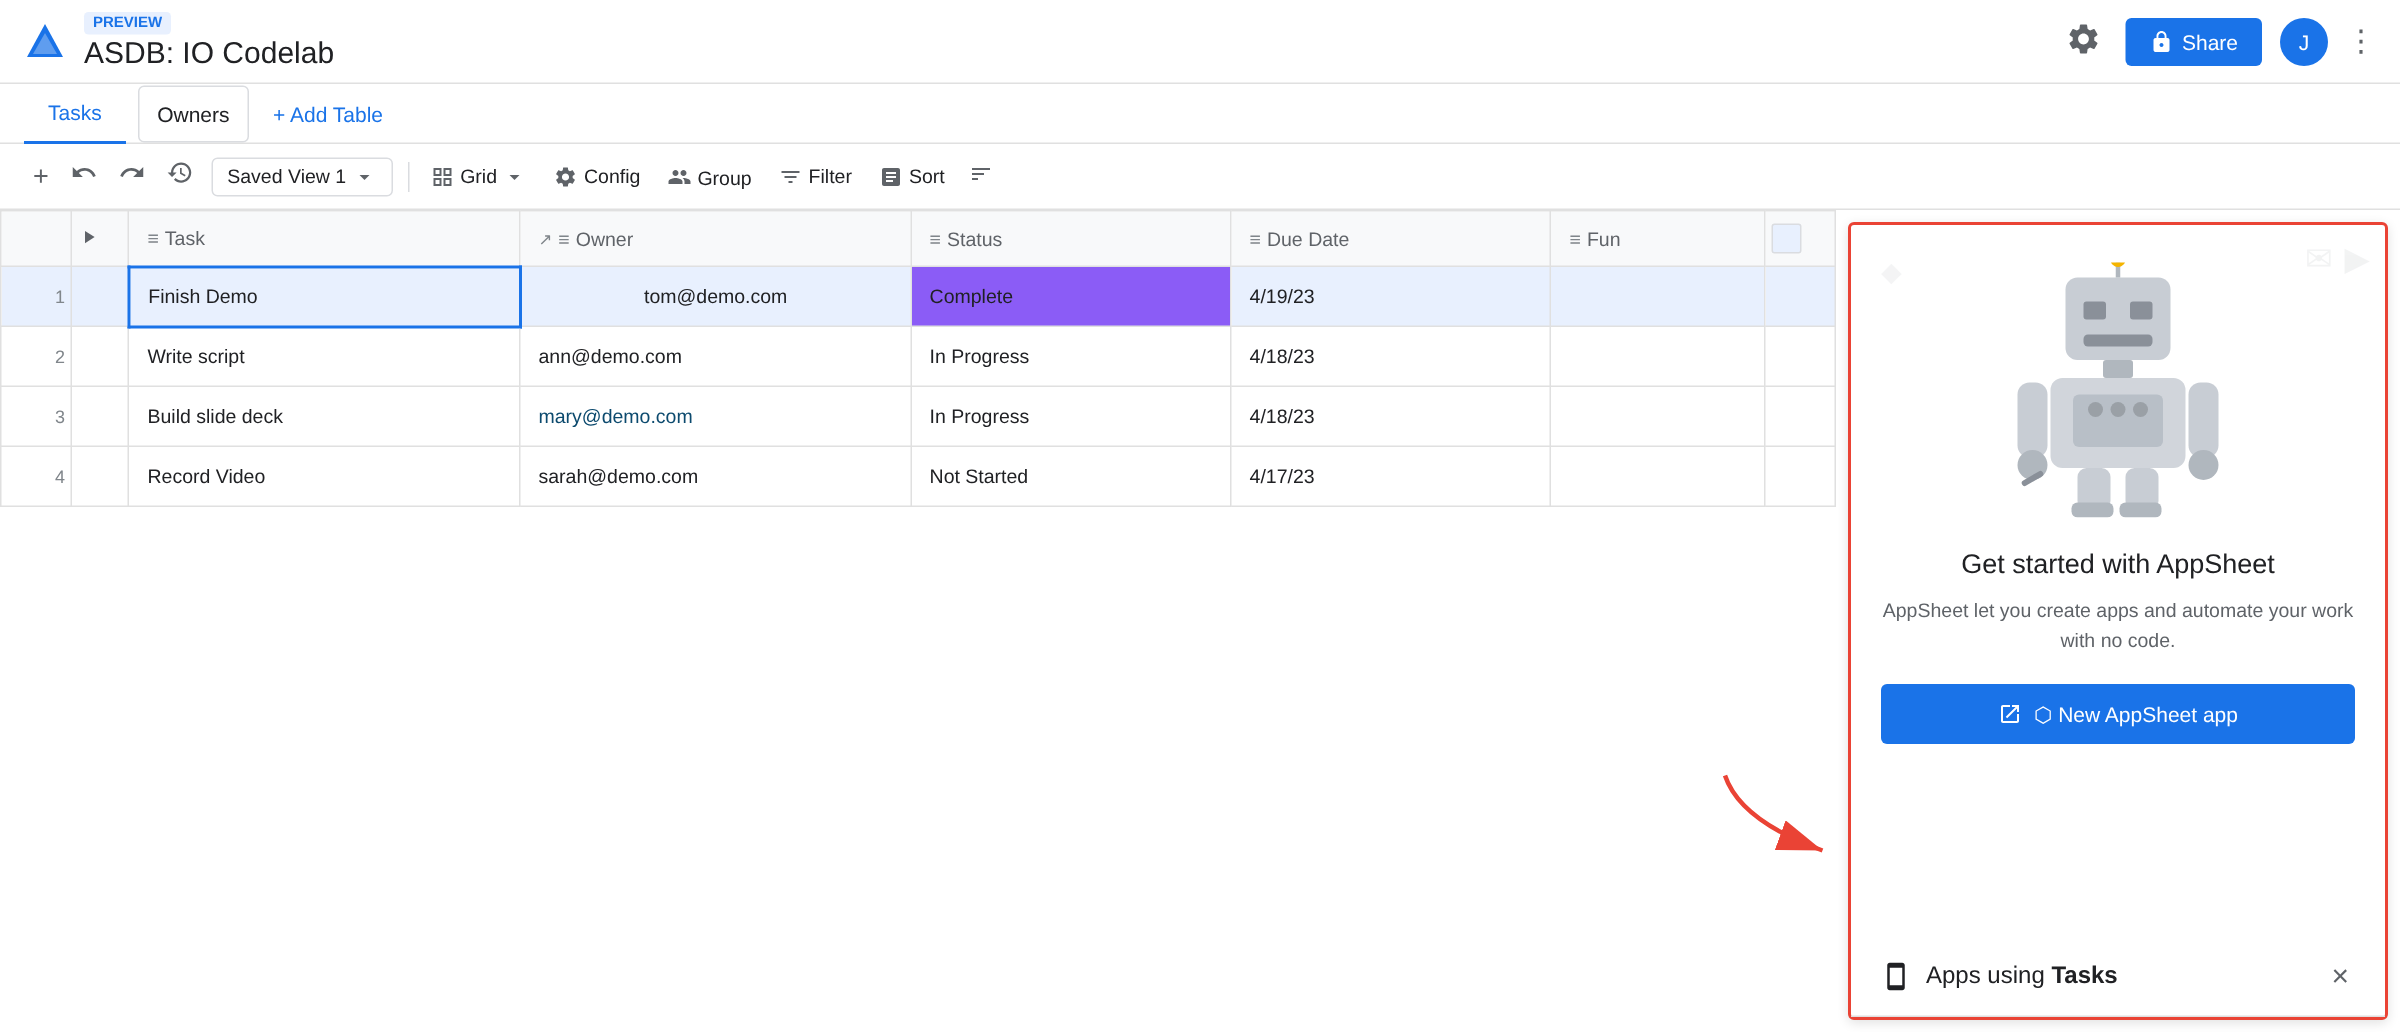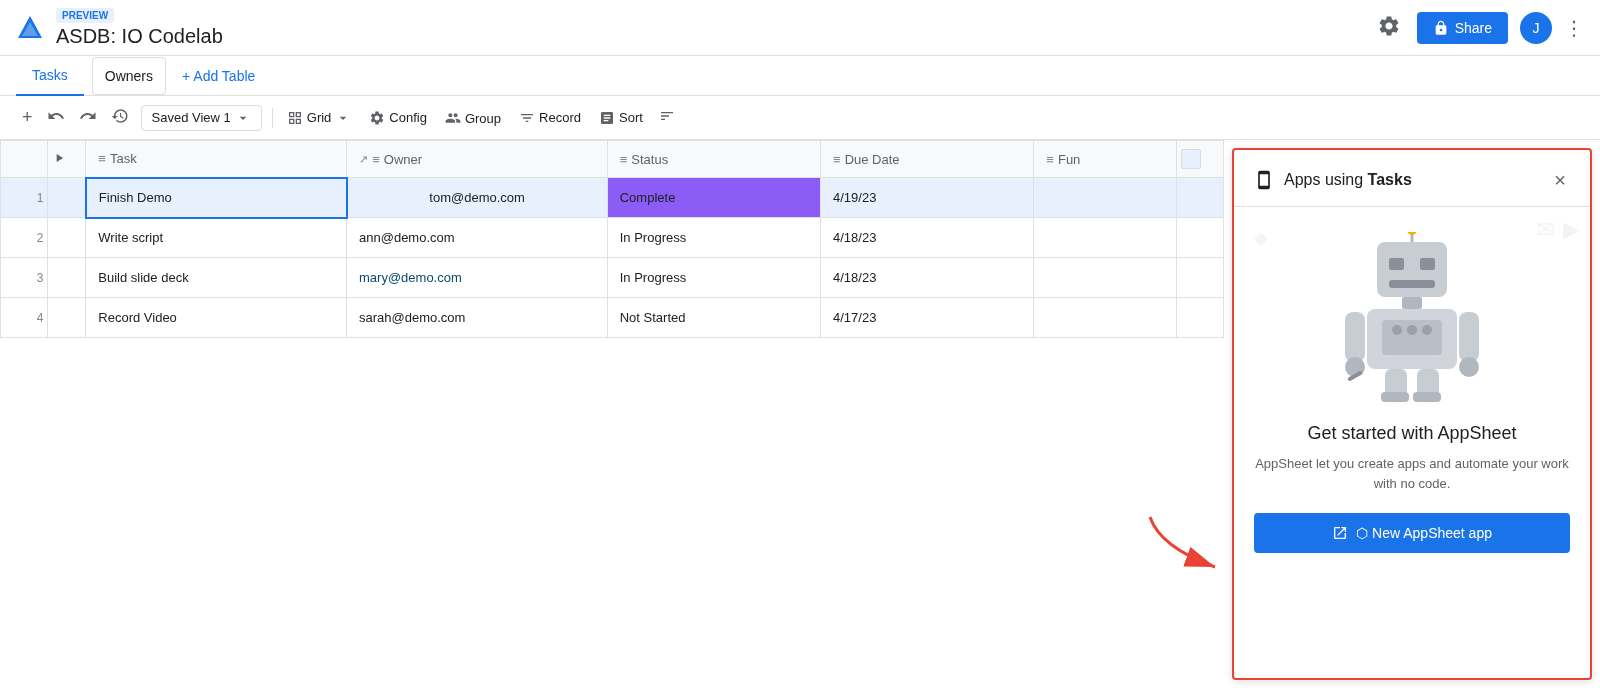--- a/index.html
+++ b/index.html
@@ -98,21 +98,21 @@
   <button style="display:flex;align-items:flex-end;gap:4px;background:none;border:none;cursor:pointer;padding:4px 8px;color:#202124;font-size:13px;border-radius:4px;">
     <svg width="16" height="16" viewBox="0 0 24 24" fill="#5f6368">
         <path d="M16 11c1.66 0 2.99-1.34 2.99-3S17.66 5 16 5c-1.66 0-3 1.34-3 3s1.34 3 3 3zm-8 0c1.66 0 2.99-1.34 2.99-3S9.66 5 8 5C6.34 5 5 6.34 5 8s1.34 3 3 3zm0 2c-2.33 0-7 1.17-7 3.5V19h14v-2.5c0-2.33-4.67-3.5-7-3.5zm8 0c-.29 0-.62.02-.97.05 1.16.84 1.97 1.97 1.97 3.45V19h6v-2.5c0-2.33-4.67-3.5-7-3.5z"></path>
       </svg>
     <span>Group</span>
   </button>
   <button style="display:flex;align-items:center;gap:4px;background:none;border:none;cursor:pointer;padding:4px 8px;color:#202124;font-size:13px;border-radius:4px;">
     <svg width="16" height="16" viewBox="0 0 24 24" fill="#5f6368">
         <path d="M10 18h4v-2h-4v2zM3 6v2h18V6H3zm3 7h12v-2H6v2z"></path>
       </svg>
-    <span>Record</span>
+    <span>Filter</span>
   </button>
   <button style="display:flex;align-items:center;gap:4px;background:none;border:none;cursor:pointer;padding:4px 8px;color:#202124;font-size:13px;border-radius:4px;">
     <svg width="16" height="16" viewBox="0 0 24 24" fill="#5f6368">
         <path d="M19 3H5c-1.1 0-2 .9-2 2v14c0 1.1.9 2 2 2h14c1.1 0 2-.9 2-2V5c0-1.1-.9-2-2-2zm-5 14H7v-2h7v2zm3-4H7v-2h10v2zm0-4H7V7h10v2z"></path>
       </svg>
     <span>Sort</span>
   </button>
   <button style="background:none;border:none;cursor:pointer;padding:4px 6px;color:#5f6368;font-size:14px;border-radius:4px;">
     <svg width="16" height="16" viewBox="0 0 24 24" fill="#5f6368">
         <path d="M3 18h6v-2H3v2zM3 6v2h18V6H3zm0 7h12v-2H3v2z"></path>
@@ -228,31 +228,20 @@
       <defs>
         <marker id="arrowhead" markerWidth="10" markerHeight="7" refX="10" refY="3.5" orient="auto">
           <polygon points="0 0, 10 3.5, 0 7" fill="#ea4335"></polygon>
         </marker>
       </defs>
       <path d="M10 10 Q20 40 75 60" stroke="#ea4335" stroke-width="3" fill="none" marker-end="url(#arrowhead)"></path>
     </svg>
   </div>
 
   <div style="width:360px;min-width:360px;border:2px solid #ea4335;border-radius:4px;margin:8px;display:flex;flex-direction:column;background:#fff;box-shadow:0 2px 8px rgba(0,0,0,0.12);position:relative;">
-    <div style="display:flex;align-items:center;padding:16px 20px 12px;border-bottom:1px solid #e0e0e0;">
-      <svg width="20" height="20" viewBox="0 0 24 24" fill="#202124" style="margin-right:10px;">
-        <path d="M17 1.01L7 1c-1.1 0-2 .9-2 2v18c0 1.1.9 2 2 2h10c1.1 0 2-.9 2-2V3c0-1.1-.9-1.99-2-1.99zM17 19H7V5h10v14z"></path>
-      </svg>
-      <span style="font-size:16px;font-weight:400;flex:1;">
-        <span>Apps using </span><strong>Tasks</strong>
-      </span>
-      <button style="background:none;border:none;cursor:pointer;color:#5f6368;font-size:20px;padding:4px;line-height:1;">
-        <span>×</span>
-      </button>
-    </div>
     <div style="flex:1;display:flex;flex-direction:column;align-items:center;padding:20px;position:relative;overflow:hidden;">
 
       <div style="position:absolute;top:10px;right:10px;opacity:0.12;font-size:22px;color:#9aa0a6;">
         <span>✉</span><span style="margin-left:8px;">▶</span>
       </div>
       <div style="position:absolute;top:20px;left:20px;opacity:0.1;font-size:18px;color:#9aa0a6;">
         <span>◆</span>
       </div>
 
       <div style="width:160px;height:180px;margin:0 auto 16px;display:flex;align-items:center;justify-content:center;">
@@ -296,14 +285,25 @@
 
       <div style="font-size:18px;font-weight:500;text-align:center;margin-bottom:10px;">Get started with AppSheet</div>
       <div style="font-size:13px;color:#5f6368;text-align:center;margin-bottom:20px;line-height:1.5;">AppSheet let you create apps and automate your work with no code.</div>
       <button style="display:flex;align-items:center;justify-content:center;gap:8px;background:#1a73e8;color:#fff;border:none;border-radius:4px;padding:12px 24px;font-size:14px;font-weight:500;cursor:pointer;width:100%;">
         <svg width="16" height="16" viewBox="0 0 24 24" fill="#fff">
           <path d="M19 19H5V5h7V3H5c-1.11 0-2 .9-2 2v14c0 1.1.89 2 2 2h14c1.1 0 2-.9 2-2v-7h-2v7zM14 3v2h3.59l-9.83 9.83 1.41 1.41L19 6.41V10h2V3h-7z"></path>
         </svg>
         <span>⬡ New AppSheet app</span>
       </button>
     </div>
+    <div style="display:flex;align-items:center;padding:16px 20px 12px;border-bottom:1px solid #e0e0e0;">
+      <svg width="20" height="20" viewBox="0 0 24 24" fill="#202124" style="margin-right:10px;">
+        <path d="M17 1.01L7 1c-1.1 0-2 .9-2 2v18c0 1.1.9 2 2 2h10c1.1 0 2-.9 2-2V3c0-1.1-.9-1.99-2-1.99zM17 19H7V5h10v14z"></path>
+      </svg>
+      <span style="font-size:16px;font-weight:400;flex:1;">
+        <span>Apps using </span><strong>Tasks</strong>
+      </span>
+      <button style="background:none;border:none;cursor:pointer;color:#5f6368;font-size:20px;padding:4px;line-height:1;">
+        <span>×</span>
+      </button>
+    </div>
   </div>
 </div>
 
 </body></html>

